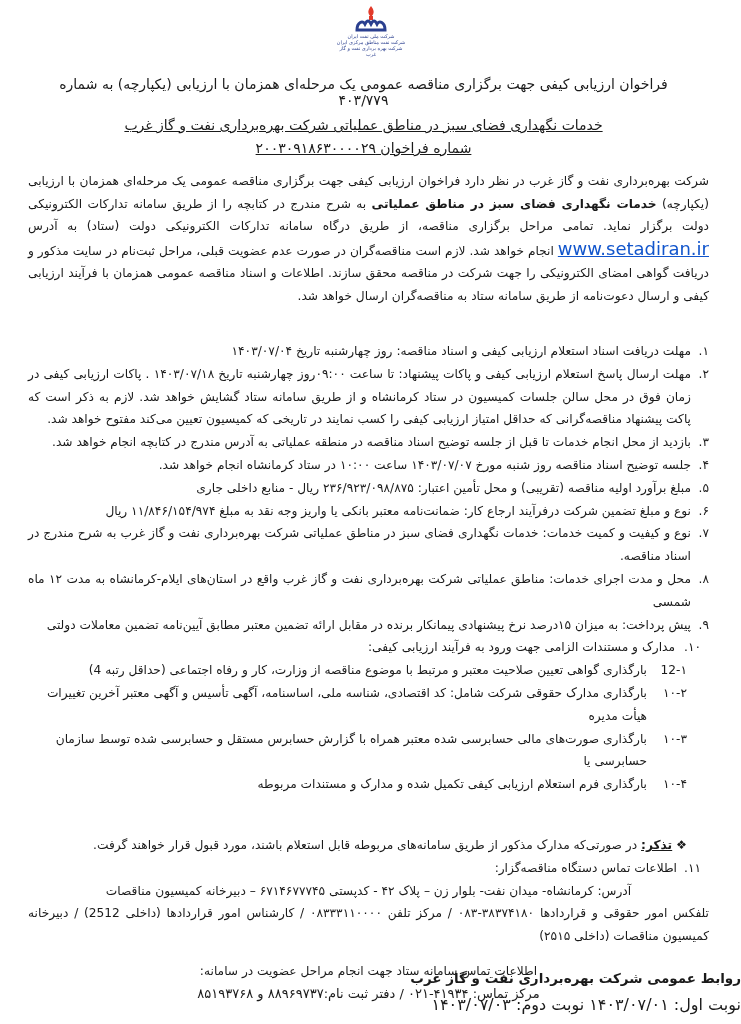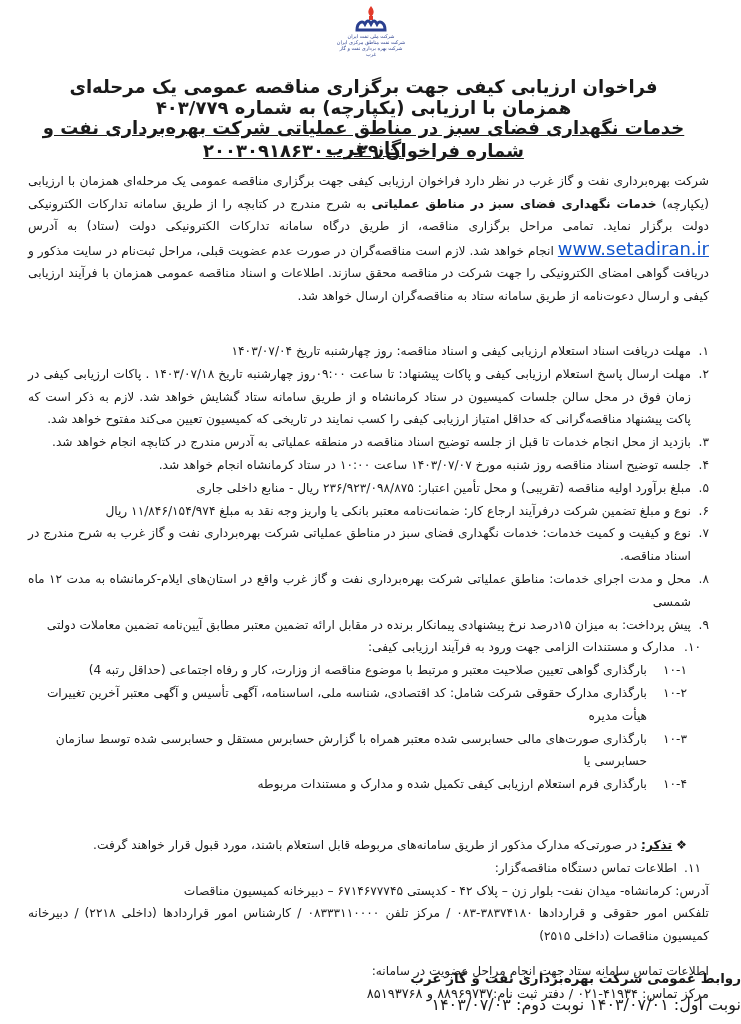--- a/index.html
+++ b/index.html
@@ -1,37 +1,37 @@
 <!DOCTYPE html>
 <html><head>
 <meta charset="utf-8">
 <style>
   html, body { margin:0; padding:0; background:#ffffff; }
   body { width:741px; height:1024px; overflow:hidden; position:relative;
          font-family:"DejaVu Sans", sans-serif; color:#1a1a1a; direction:rtl; }
   .logo { position:absolute; left:335px; top:4px; width:72px; height:60px; }
   .logo svg { display:block; margin:0 auto; }
   .logo-lines { font-size:5px; color:#2a3f8f; text-align:center; line-height:6px; margin-top:1px; }
-  .title { position:absolute; left:40px; right:54px; text-align:center; font-weight:bold; font-size:18px; }
+  .title { position:absolute; left:40px; right:54px; text-align:center; font-weight:normal; font-size:14px; }
   .t1 { top:76px; }
   .t2 { top:104px; text-decoration:underline;margin-top:13px; }
   .t3 { top:140px; text-decoration:underline; }
   .para { position:absolute; left:28px; right:32px; top:170px; font-size:12.2px; line-height:22.5px; text-align:justify; text-align-last:right; }
   .para a { color:#1155cc; text-decoration:underline; direction:ltr; unicode-bidi:embed; font-size:18px; }
   .list { position:absolute; left:28px; right:32px; top:340px; font-size:12.2px; line-height:22.8px; }
   .li { display:flex; flex-direction:row; }
   .li .num { min-width:14px; padding-left:4px; }
   .li .txt { flex:1; text-align:justify; text-align-last:right; }
   .sub { padding-right:22px; display:flex; }
   .sub .num { min-width:40px; }
   .sub .txt { flex:1; }
   .sub-cont { padding-right:62px; }
   .note { padding-right:22px;margin-top:38px; }
   .note b { text-decoration:underline; }
-  .contact { padding-right:0; }
+  .contact { padding-right:0;text-align:center; }
   .footer1 { position:absolute; left:0; right:0; top:970px; text-align:right; font-weight:bold; font-size:13.5px; }
   .footer2 { position:absolute; left:0; right:0; top:995px; font-size:16px; }
 </style>
 </head>
 <body>
 
 <div class="logo">
   <svg width="40" height="28" viewBox="0 0 40 28">
     <path d="M20 2 C23 6 24 9 20 13 C16 9 17 6 20 2 Z" fill="#e23a2a"></path>
     <rect x="18" y="12" width="4" height="4" fill="#e23a2a"></rect>
@@ -88,21 +88,21 @@
   <div class="li">
       <span class="num">۹.</span>
       <span class="txt">پیش پرداخت: به میزان ۱۵درصد نرخ پیشنهادی پیمانکار برنده در مقابل ارائه تضمین معتبر مطابق آیین‌نامه تضمین معاملات دولتی</span>
     </div>
   <div class="li" style="padding-right:8px">
       <span class="num" style="min-width:22px">۱۰.</span>
       <span class="txt">مدارک و مستندات الزامی جهت ورود به فرآیند ارزیابی کیفی:</span>
     </div>
 
   <div class="sub">
-      <span class="num">۱۰-۱</span>
+      <span class="num">12-۱</span>
       <span class="txt">بارگذاری گواهی تعیین صلاحیت معتبر و مرتبط با موضوع مناقصه از وزارت، کار و رفاه اجتماعی (حداقل رتبه 4)</span>
     </div>
   <div class="sub">
       <span class="num">۱۰-۲</span>
       <span class="txt">بارگذاری مدارک حقوقی شرکت شامل: کد اقتصادی، شناسه ملی، اساسنامه، آگهی تأسیس و آگهی معتبر آخرین تغییرات هیأت مدیره</span>
     </div>
   <div class="sub">
       <span class="num">۱۰-۳</span>
       <span class="txt">بارگذاری صورت‌های مالی حسابرسی شده معتبر همراه با گزارش حسابرس مستقل و حسابرسی شده توسط سازمان حسابرسی یا</span>
     </div>
@@ -111,20 +111,20 @@
       <span class="txt">بارگذاری فرم استعلام ارزیابی کیفی تکمیل شده و مدارک و مستندات مربوطه</span>
     </div>
 
   <div class="note"><span>❖</span> <b>تذکر:</b><span> در صورتی‌که مدارک مذکور از طریق سامانه‌های مربوطه قابل استعلام باشند، مورد قبول قرار خواهند گرفت.</span></div>
 
   <div class="li" style="padding-right:8px">
       <span class="num" style="min-width:20px">۱۱.</span>
       <span class="txt">اطلاعات تماس دستگاه مناقصه‌گزار:</span>
     </div>
   <div class="contact">آدرس: کرمانشاه- میدان نفت- بلوار زن – پلاک ۴۲ - کدپستی ۶۷۱۴۶۷۷۷۴۵ – دبیرخانه کمیسیون مناقصات</div>
-  <div class="contact" style="text-align:justify;text-align-last:right">تلفکس امور حقوقی و قراردادها ۳۸۳۷۴۱۸۰-۰۸۳ / مرکز تلفن ۰۸۳۳۳۱۱۰۰۰۰ / کارشناس امور قراردادها (داخلی ۲۲۱۸) / دبیرخانه کمیسیون مناقصات (داخلی ۲۵۱۵)</div>
+  <div class="contact" style="text-align:justify;text-align-last:right">تلفکس امور حقوقی و قراردادها ۳۸۳۷۴۱۸۰-۰۸۳ / مرکز تلفن ۰۸۳۳۳۱۱۰۰۰۰ / کارشناس امور قراردادها (داخلی 2512) / دبیرخانه کمیسیون مناقصات (داخلی ۲۵۱۵)</div>
   <div style="height:12px"></div>
   <div class="contact">اطلاعات تماس سامانه ستاد جهت انجام مراحل عضویت در سامانه:</div>
   <div class="contact" style="font-size:13px">مرکز تماس: ۴۱۹۳۴-۰۲۱ / دفتر ثبت نام:۸۸۹۶۹۷۳۷ و ۸۵۱۹۳۷۶۸</div>
 </div>
 
 <div class="footer1">روابط عمومی شرکت بهره‌برداری نفت و گاز غرب</div>
 <div class="footer2">نوبت اول: ۱۴۰۳/۰۷/۰۱  نوبت دوم: ۱۴۰۳/۰۷/۰۳</div>
 
 </body></html>

